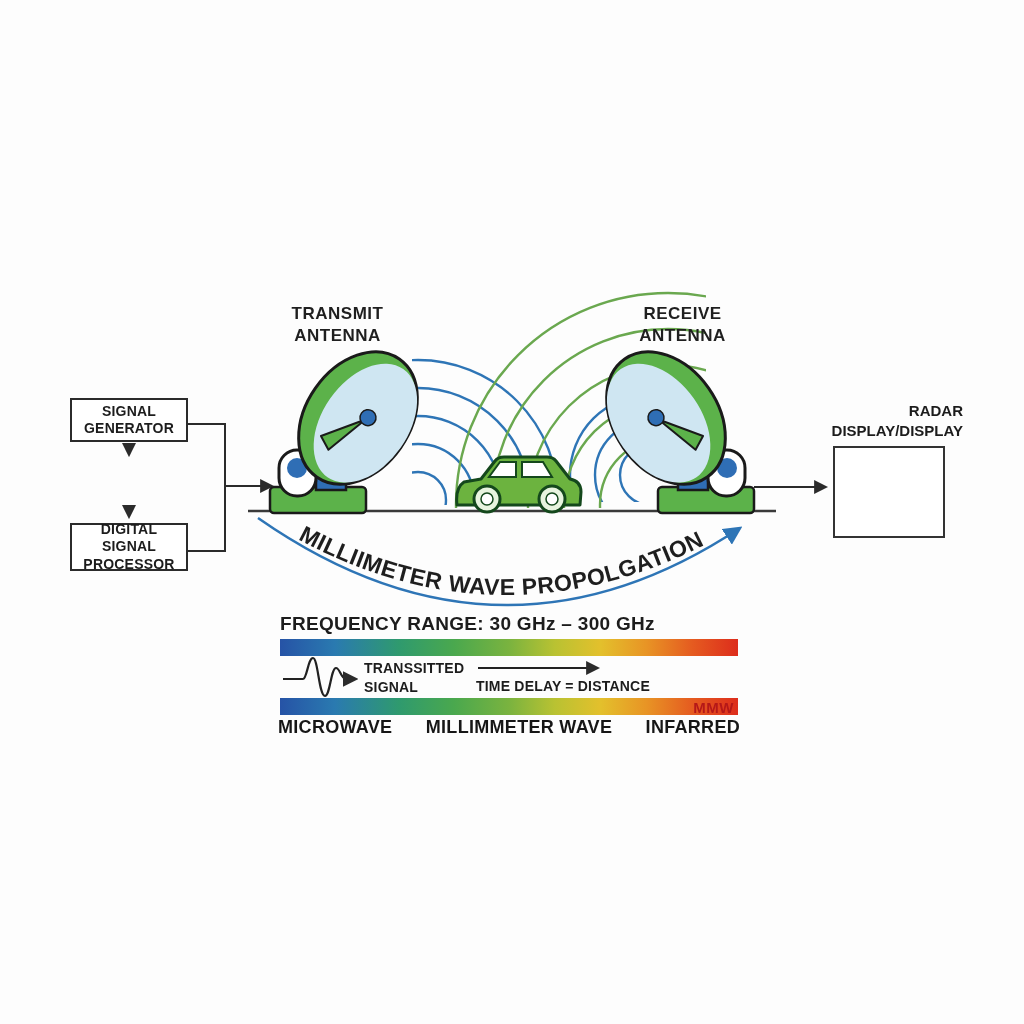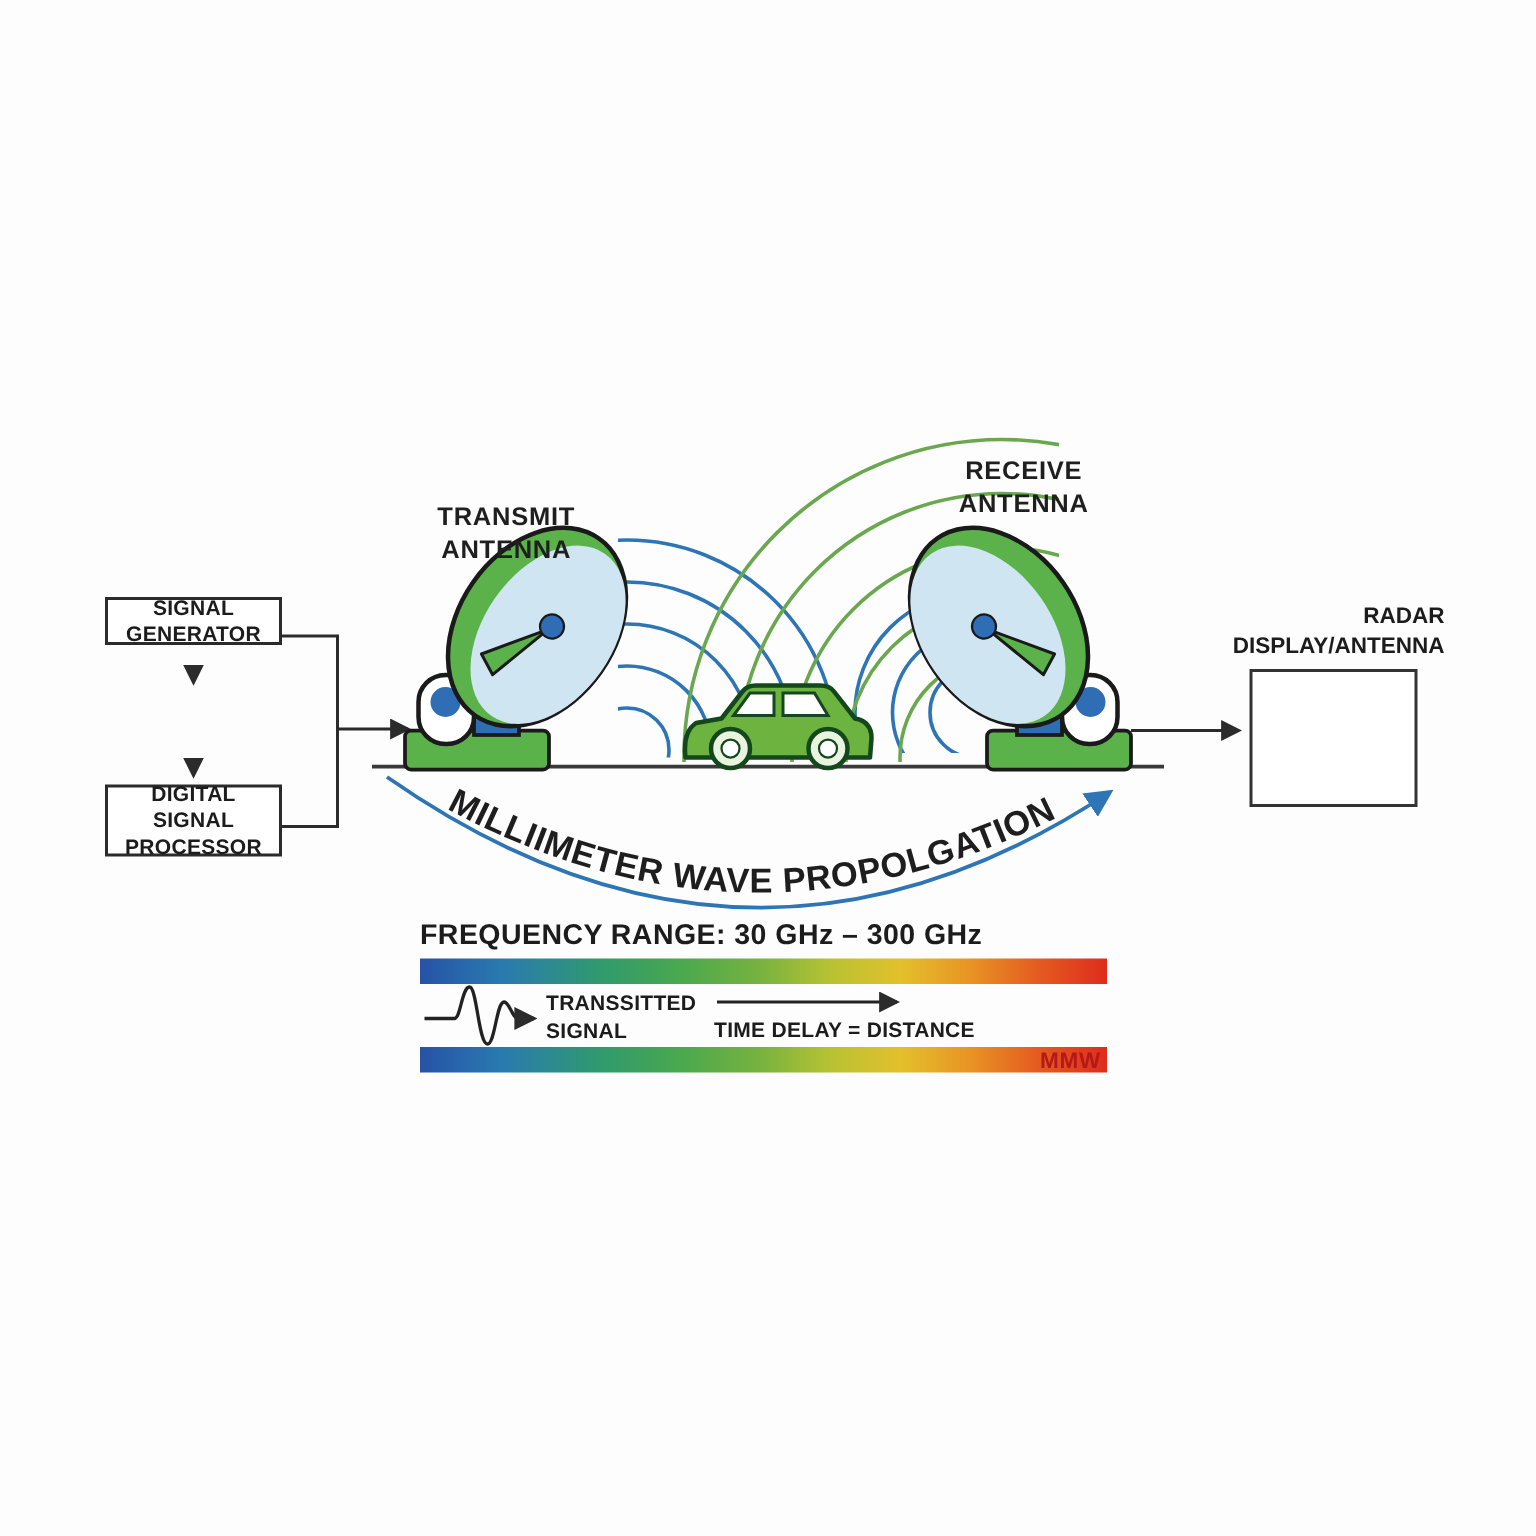--- a/index.html
+++ b/index.html
@@ -122,50 +122,55 @@
       <circle cx="886" cy="486" r="5.5" fill="#d93025"></circle>
       <circle cx="872" cy="505" r="6" fill="#fff" stroke="#1f5fae" stroke-width="3"></circle>
       <circle cx="904" cy="505" r="6" fill="#fff" stroke="#1f5fae" stroke-width="3"></circle>
     </g>
 
     <path d="M 283 679 L 303 679 C 307 679, 308 658, 313 658 C 318 658, 319 696, 325 696 C 330 696, 331 668, 336 668 C 340 668, 341 679, 346 679 L 356 679" fill="none" stroke="#222" stroke-width="2.2" marker-end="url(#arrBlk)"></path>
 
     <line x1="478" y1="668" x2="598" y2="668" stroke="#222" stroke-width="2" marker-end="url(#arrBlk)"></line>
   </svg>
 
-  <div class="block" style="top:398px;height:32px;">
+  <div class="block" style="top:398px;height:44px;">
     <span>SIGNAL GENERATOR</span>
   </div>
   <div class="block" style="top:523px;height:48px;text-align:center;">
     <span>DIGITAL SIGNAL PROCESSOR</span>
   </div>
 
-  <div class="ant-label" style="left:270px;width:135px;top:303px;margin-top:31px;">
+  <div class="ant-label" style="left:270px;width:135px;top:303px;">
     <div>TRANSMIT</div>
     <div>ANTENNA</div>
   </div>
   <div class="ant-label" style="left:615px;width:135px;top:303px;">
     <div>RECEIVE</div>
     <div>ANTENNA</div>
   </div>
 
   <div class="radar-label">
     <div>RADAR</div>
-    <div>DISPLAY/ANTENNA</div>
+    <div>DISPLAY/DISPLAY</div>
   </div>
   <div class="display-box"></div>
 
   <div class="freq">FREQUENCY RANGE: 30 GHz – 300 GHz</div>
 
   <div class="bar bar1"></div>
   <div class="bar bar2"></div>
 
   <div class="tx-sig">
     <div>TRANSSITTED</div>
     <div>SIGNAL</div>
   </div>
 
   <div class="time-delay">TIME DELAY = DISTANCE</div>
 
   <div class="mmw">MMW</div>
 
+  <div class="bands">
+    <span>MICROWAVE</span>
+    <span>MILLIMMETER WAVE</span>
+    <span>INFARRED</span>
+  </div>
 
 </div>
 
 </body></html>

